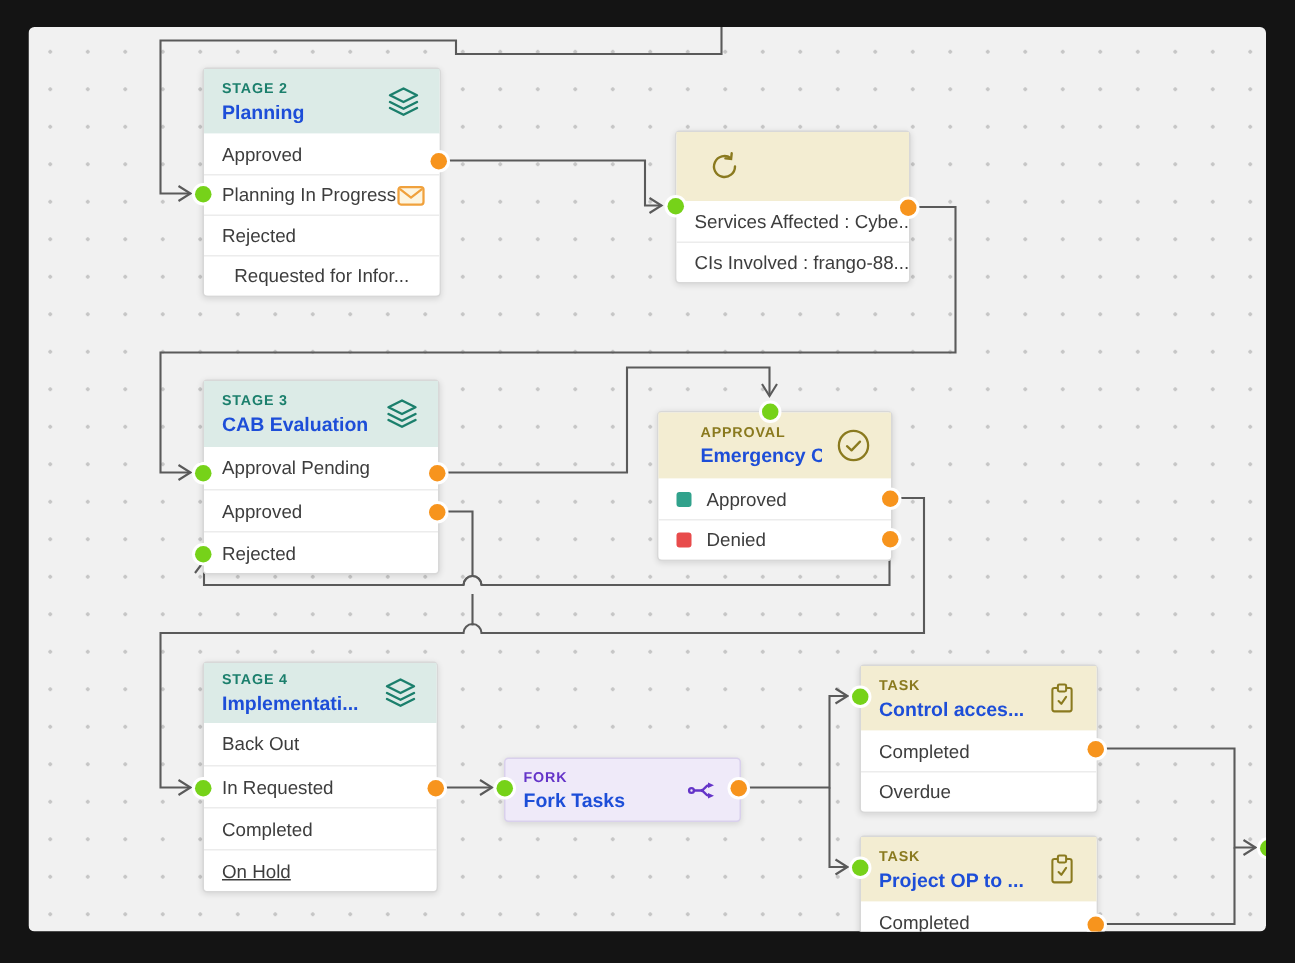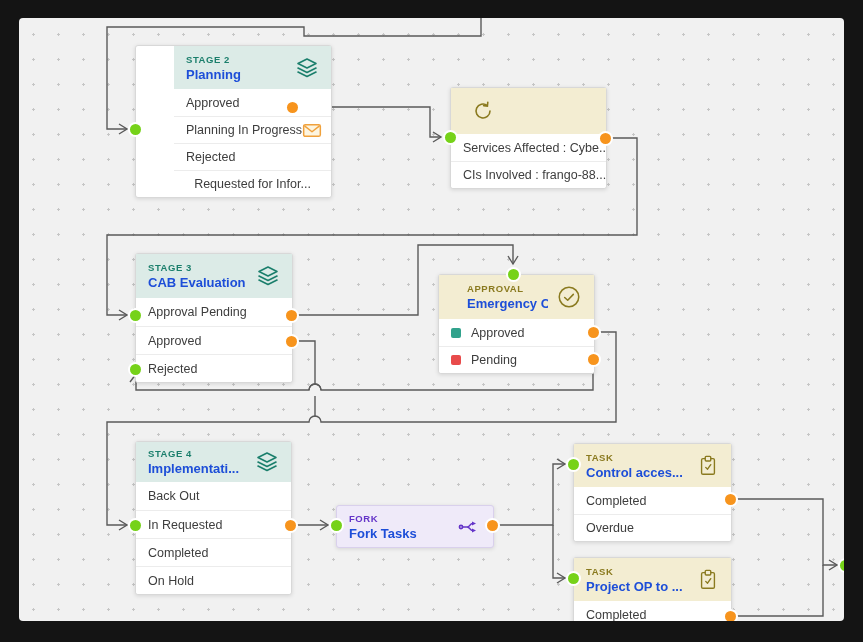--- a/index.html
+++ b/index.html
@@ -67,21 +67,21 @@
         <path d="M489,238 L494,246 L499,238"></path>
         <path d="M111,364 L117,356 L123,364"></path>
         <path d="M100,502 L108,507 L100,512"></path>
         <path d="M301,502 L309,507 L301,512"></path>
         <path d="M538,441 L546,446 L538,451"></path>
         <path d="M538,555 L546,560 L538,565"></path>
         <path d="M810,542 L818,547 L810,552"></path>
       </g>
     </svg>
 
-    <div class="node theme-stage" style="left:116px;top:27px;width:157px;padding-left:38px;">
+    <div class="node theme-stage" style="left:116px;top:27px;width:157px;">
       <div class="node-header" style="height:43px;">
         <div class="hdr-text">
           <span class="category">STAGE 2</span>
           <span class="title">Planning</span>
         </div>
         <span class="hdr-icon">
           <svg class="icon" width="24" height="24" viewBox="0 0 24 24" fill="none" stroke="currentColor" stroke-width="1.6" stroke-linejoin="round" stroke-linecap="round">
               <path d="M12 3 L21 7.5 L12 12 L3 7.5 Z"></path>
               <path d="M3 12 L12 16.5 L21 12"></path>
               <path d="M3 16 L12 20.5 L21 16"></path>
@@ -169,21 +169,21 @@
             </svg>
         </span>
       </div>
       <div class="rows">
         <div class="node-row" style="height:27px;">
             <span class="bullet bullet-teal"></span>
             <span>Approved</span>
           </div>
         <div class="node-row" style="height:27px;">
             <span class="bullet bullet-red"></span>
-            <span>Pending</span>
+            <span>Denied</span>
           </div>
       </div>
     </div>
 
     <div class="node theme-stage" style="left:116px;top:423px;width:155px;">
       <div class="node-header" style="height:40px;">
         <div class="hdr-text">
           <span class="category">STAGE 4</span>
           <span class="title">Implementati...</span>
         </div>
@@ -198,21 +198,21 @@
       <div class="rows">
         <div class="node-row" style="height:28px;">
             <span>Back Out</span>
           </div>
         <div class="node-row" style="height:28px;">
             <span>In Requested</span>
           </div>
         <div class="node-row" style="height:28px;">
             <span>Completed</span>
           </div>
-        <div class="node-row" style="height:28px;">
+        <div class="node-row" style="height:28px;text-decoration:underline;">
             <span>On Hold</span>
           </div>
       </div>
     </div>
 
     <div class="node theme-fork" style="left:317px;top:487px;width:156px;height:41px;">
       <div class="node-header" style="height:41px;">
         <div class="hdr-text">
           <span class="category">FORK</span>
           <span class="title">Fork Tasks</span>

